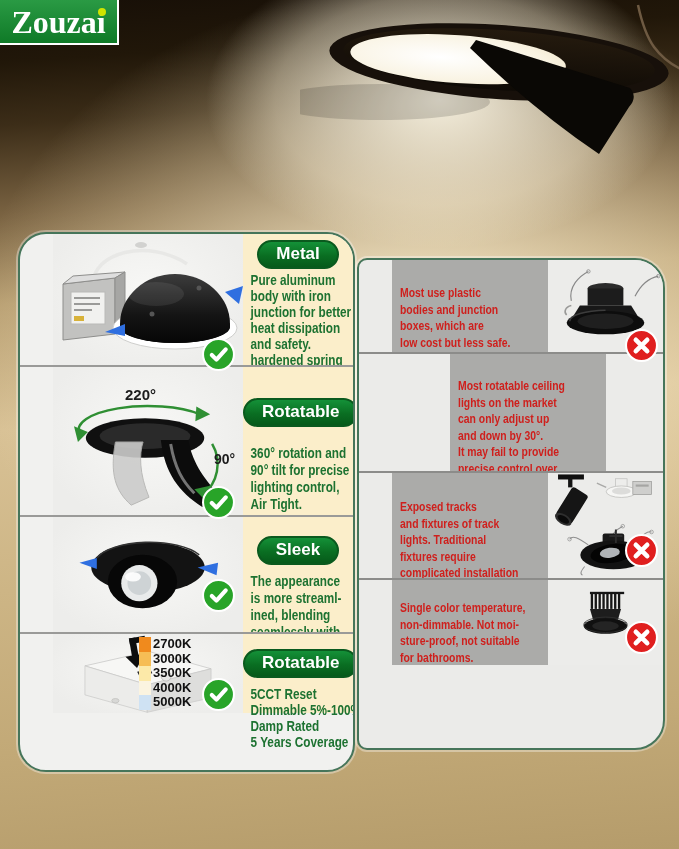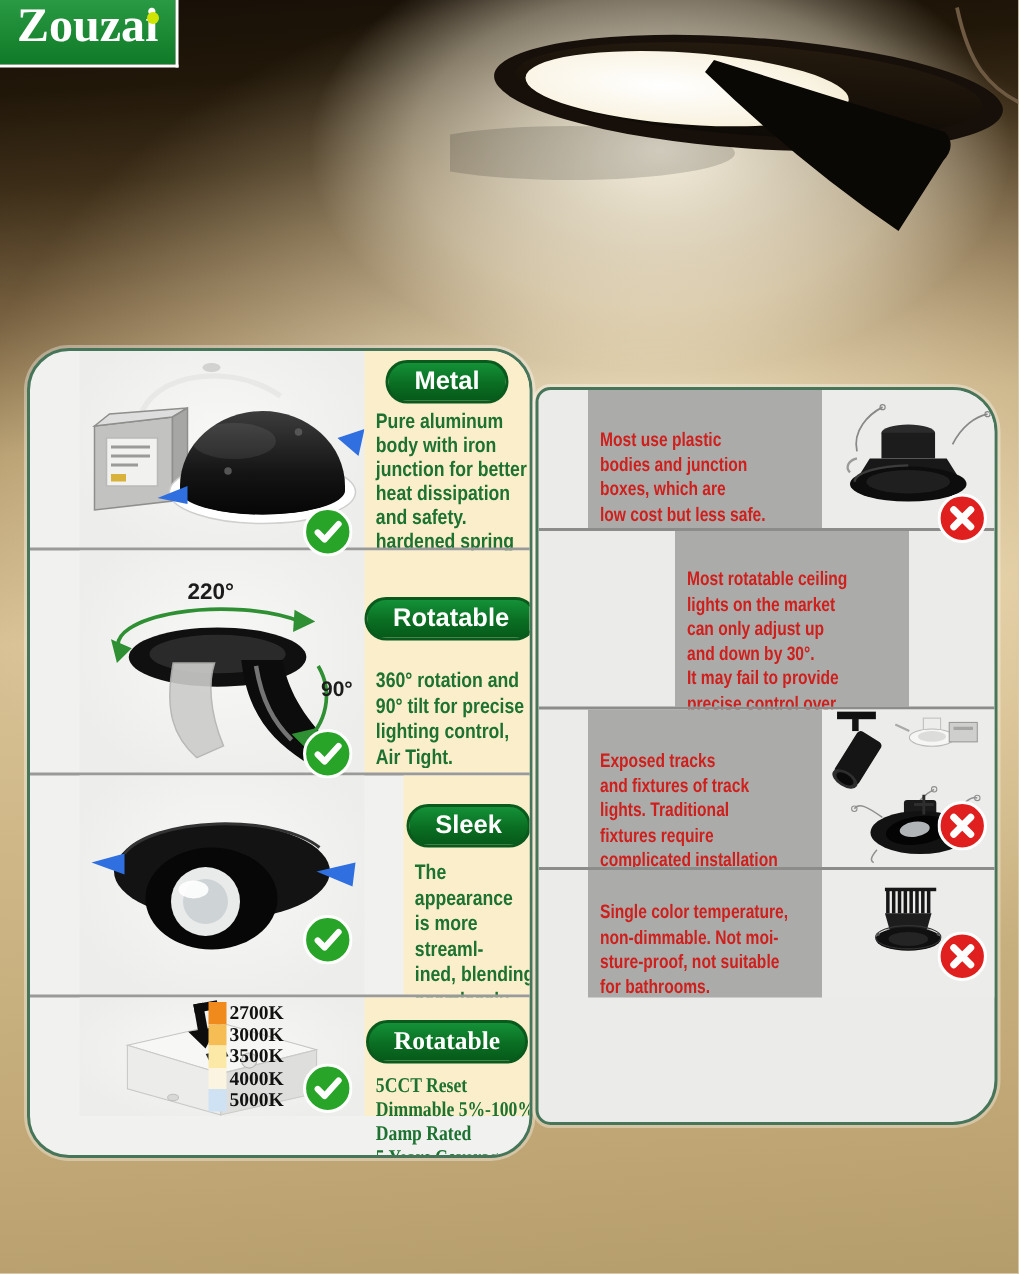--- a/index.html
+++ b/index.html
@@ -13,34 +13,34 @@
       radial-gradient(ellipse 540px 430px at 415px 340px, rgba(250,238,208,.9), rgba(242,224,184,.3) 58%, rgba(242,224,184,0) 82%),
       linear-gradient(176deg,#170f07 0%,#211709 7%,#3c2d18 14%,#7a6342 24%,#b89f72 34%,#d8c195 48%,#cdb585 66%,#c2a977 84%,#b59c6b 100%);
   }
 
   
   .lamp{position:absolute;left:300px;top:0;width:379px;height:200px;}
 
   
   .logo{position:absolute;left:0;top:0;width:119px;height:45px;box-sizing:border-box;
     background:linear-gradient(180deg,#2a9a44,#0f7a27);border:2px solid #ffffff;border-left:none;border-top:none;
-    display:flex;align-items:flex-start;justify-content:center;}
+    display:flex;align-items:center;justify-content:center;}
   .logo-text{font-family:"Liberation Serif", serif;font-weight:700;font-size:32px;color:#ffffff;letter-spacing:0px;line-height:1;}
   .logo-dot{position:absolute;left:98px;top:8px;width:8px;height:8px;border-radius:50%;background:#cfe400;}
 
   
   .panel{position:absolute;box-sizing:border-box;border:2px solid #46755a;overflow:hidden;
     box-shadow:0 0 0 2px rgba(255,255,255,.35);}
   .left-panel{left:18px;top:232px;width:337px;height:540px;border-radius:28px;background:#f1f1ef;}
   .right-panel{left:357px;top:258px;width:308px;height:492px;border-radius:10px 30px 30px 10px;background:#ebebe9;}
 
   .lrow,.rrow{display:flex;box-sizing:border-box;position:relative;padding-left:33px;}
   .lrow + .lrow{border-top:2px solid #9a9a98;}
   .rrow + .rrow{border-top:2px solid #8c8c8a;}
-  .lrow.h1{height:131px;} .lrow.h2{height:150px;} .lrow.h3{height:148px;gap:26px;} .lrow.h4{height:81px;font-family:Liberation Serif, serif;}
+  .lrow.h1{height:131px;} .lrow.h2{height:150px;} .lrow.h3{height:117px;} .lrow.h4{height:81px;}
   .rrow.h1{height:92px;} .rrow.h2{height:119px;justify-content:center;} .rrow.h3{height:107px;} .rrow.h4{height:87px;}
 
   .photo-cell{position:relative;width:190px;flex:0 0 190px;
     background:radial-gradient(ellipse at 50% 45%, #f8f8f6 0%, #ededeb 80%);}
   .text-cell{flex:1;background:#fbeeca;position:relative;}
 
   .con-text-cell{width:156px;flex:0 0 156px;background:#ababa9;position:relative;}
   .con-photo-cell{flex:1;position:relative;background:#ececea;}
 
   

